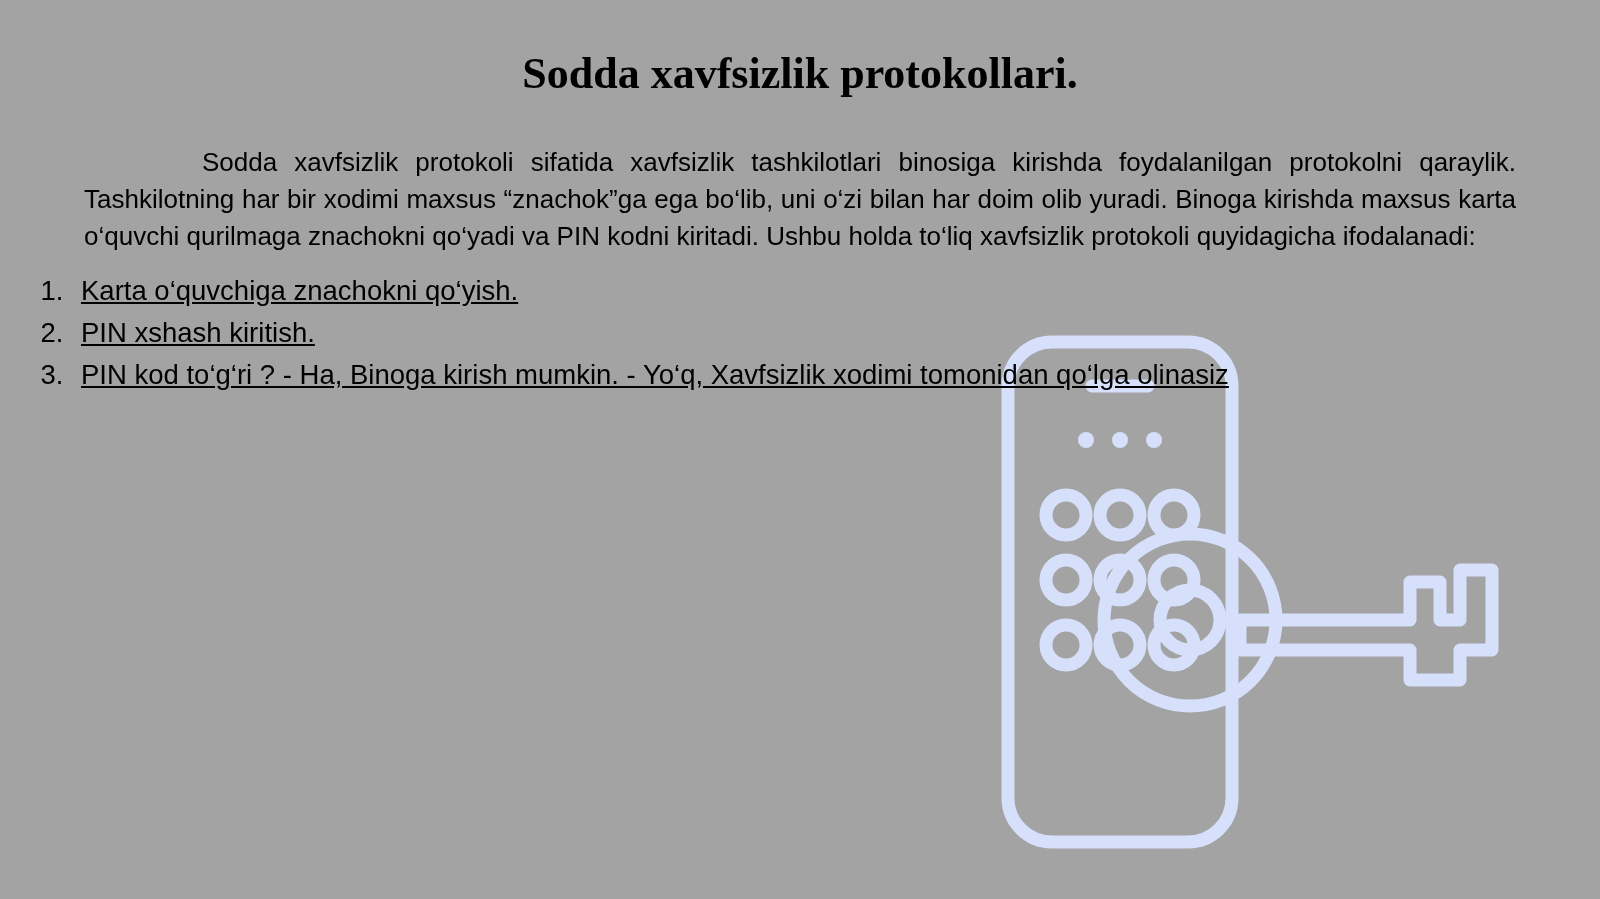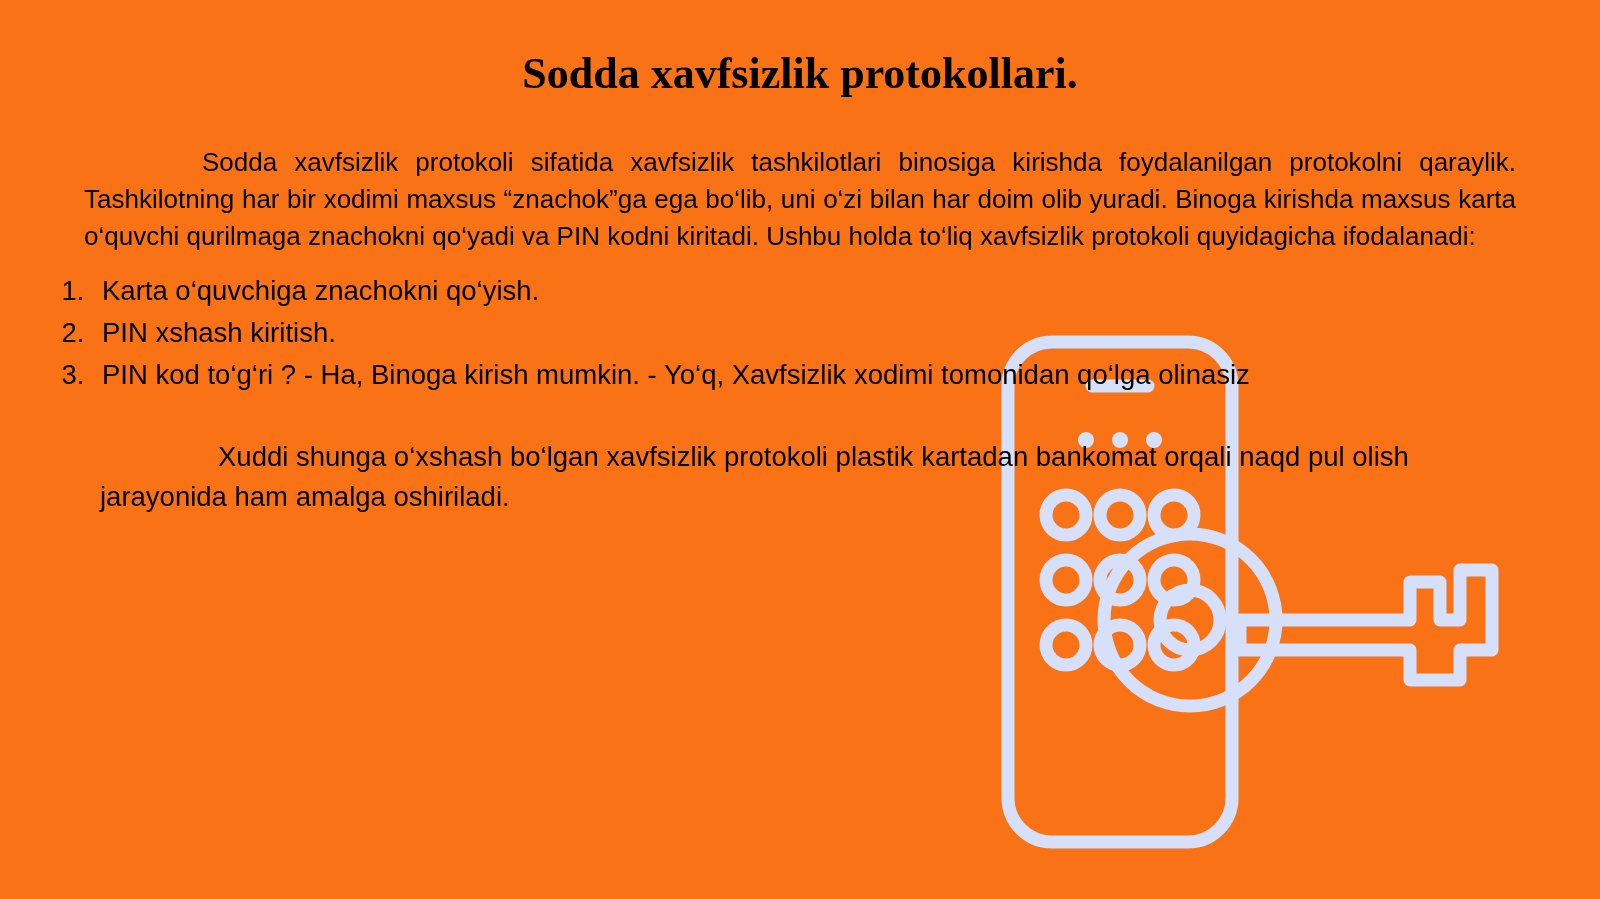--- a/index.html
+++ b/index.html
@@ -12,21 +12,21 @@
     height: 899px;
     font-family: "Liberation Sans", sans-serif;
     color: #000000;
     overflow: hidden;
     position: relative;
   }
   .slide {
     position: relative;
     width: 1600px;
     height: 899px;
-    background: #f97316;
+    background: #a3a3a3;
     overflow: hidden;
   }
 
   
   .artwork {
     position: absolute;
     right: 60px;
     top: 330px;
     width: 560px;
     height: 540px;
@@ -54,24 +54,25 @@
     font-size: 26px;
     line-height: 1.42;
     text-align: justify;
     text-justify: inter-word;
     text-indent: 118px;
     color: #000000;
   }
 
   .steps {
     margin: 16px 0 0 0;
-    padding-left: 92px;
+    padding-left: 71px;
     font-size: 27.5px;
     line-height: 1.45;
     color: #000000;
+    text-decoration: underline;
   }
   .steps li {
     padding-left: 10px;
     margin-bottom: 2px;
   }
 
   .closing-para {
     margin: 42px 100px 0 100px;
     font-size: 27.5px;
     line-height: 1.45;
@@ -123,16 +124,15 @@
     <h1 class="slide-title">Sodda xavfsizlik protokollari.</h1>
 
     <p class="body-para">Sodda xavfsizlik protokoli sifatida xavfsizlik tashkilotlari binosiga kirishda foydalanilgan protokolni qaraylik. Tashkilotning har bir xodimi maxsus “znachok”ga ega bo‘lib, uni o‘zi bilan har doim olib yuradi. Binoga kirishda maxsus karta o‘quvchi qurilmaga znachokni qo‘yadi va PIN kodni kiritadi. Ushbu holda to‘liq xavfsizlik protokoli quyidagicha ifodalanadi:</p>
 
     <ol class="steps">
       <li>Karta o‘quvchiga znachokni qo‘yish.</li>
       <li>PIN xshash kiritish.</li>
       <li>PIN kod to‘g‘ri ? - Ha, Binoga kirish mumkin. - Yo‘q, Xavfsizlik xodimi tomonidan qo‘lga olinasiz</li>
     </ol>
 
-    <p class="closing-para">Xuddi shunga o‘xshash bo‘lgan xavfsizlik protokoli plastik kartadan bankomat orqali naqd pul olish jarayonida ham amalga oshiriladi.</p>
 
   </div>
 </div>
 
 </body></html>

